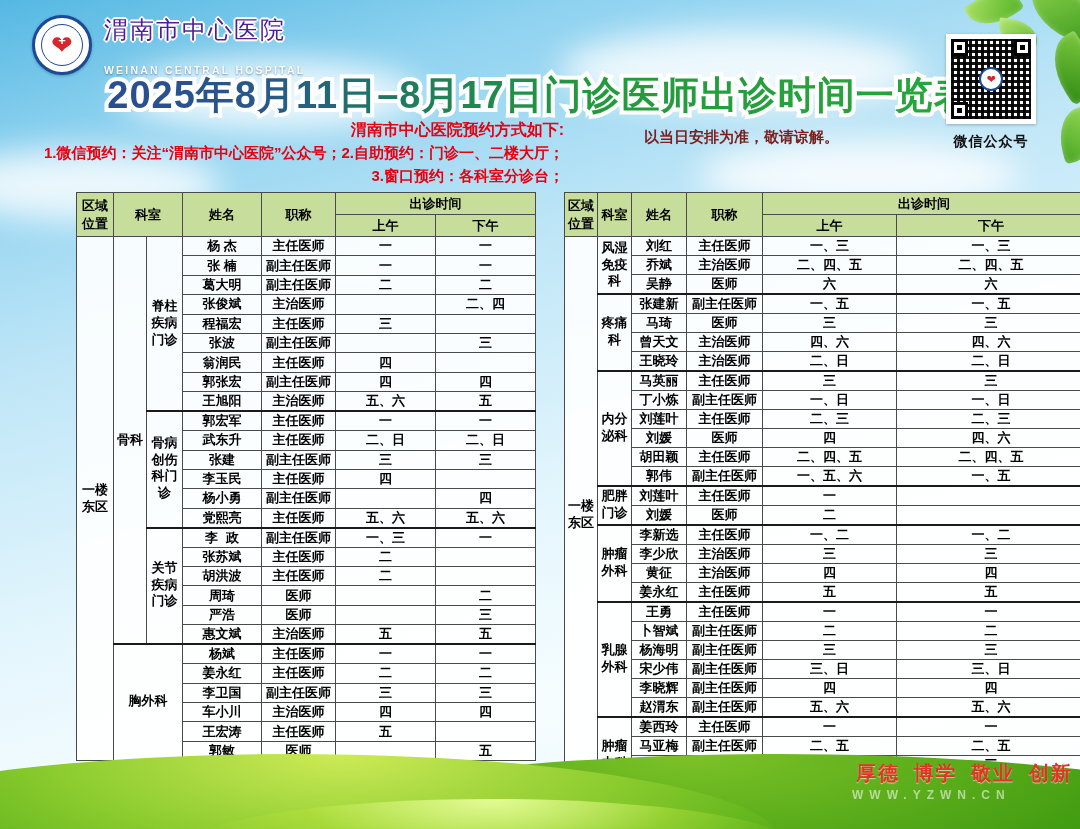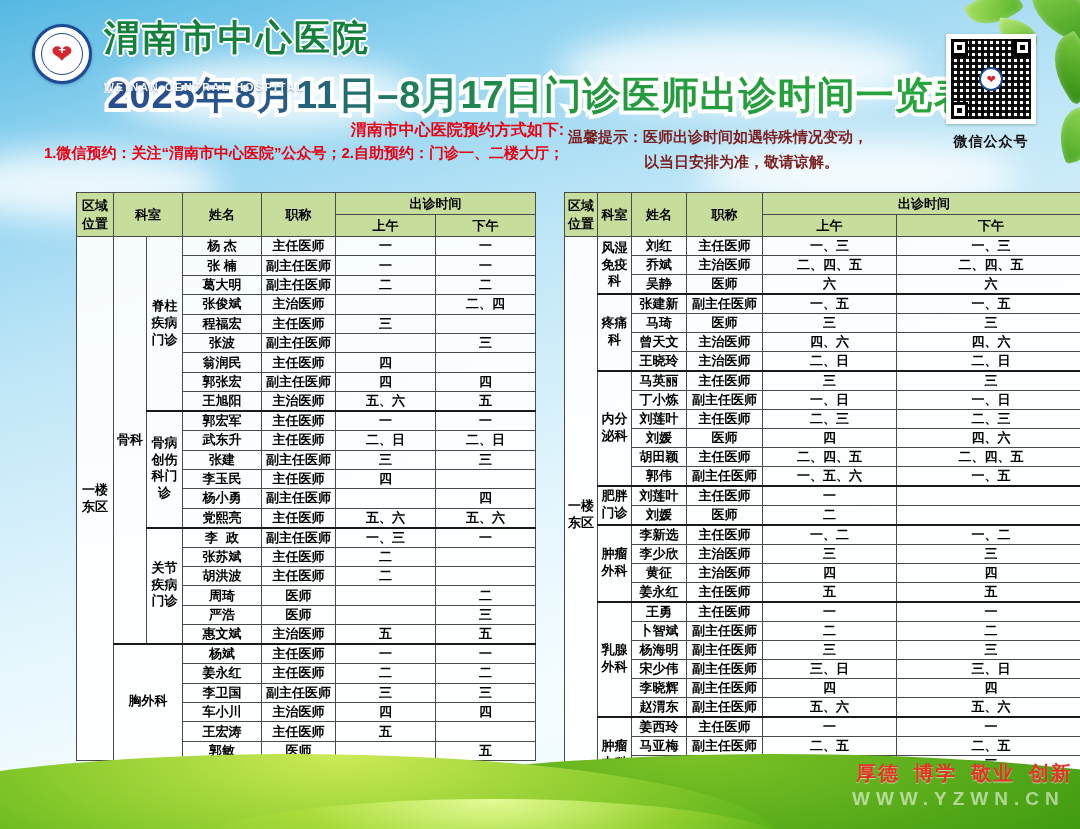--- a/index.html
+++ b/index.html
@@ -11,21 +11,21 @@
   }
   .cloud{position:absolute;background:rgba(255,255,255,.8);border-radius:50%;filter:blur(16px);z-index:0;}
 
   
   .logo-wrap{position:absolute;left:32px;top:14px;display:flex;align-items:center;z-index:5;}
   .logo-badge{width:60px;height:60px;border-radius:50%;background:#fff;border:3px solid #1c4a94;display:flex;align-items:center;justify-content:center;box-shadow:0 1px 3px rgba(0,40,90,.35);}
   .logo-inner{width:42px;height:42px;border-radius:50%;border:1.5px solid #1c4a94;position:relative;display:flex;align-items:center;justify-content:center;}
   .logo-heart{font-size:26px;line-height:1;color:#d7262c;}
   .logo-cross{position:absolute;top:9px;left:50%;transform:translateX(-50%);color:#fff;font-size:13px;font-weight:900;line-height:1;}
   .logo-names{margin-left:12px;}
-  .hospital-cn{font-size:36px;font-weight:700;color:#15803d;letter-spacing:2px;
+  .hospital-cn{font-size:24px;font-weight:400;color:#4c1d95;letter-spacing:2px;
     text-shadow:-2px 0 #fff,2px 0 #fff,0 -2px #fff,0 2px #fff,-1px -1px #fff,1px 1px #fff,-1px 1px #fff,1px -1px #fff;}
   .hospital-en{font-size:10.5px;font-weight:bold;color:#fdfdfd;letter-spacing:2.2px;margin-top:18px;text-shadow:0 1px 2px rgba(20,66,126,.55);}
 
   
   .big-title{position:absolute;top:70px;left:50%;transform:translateX(-50%);font-size:38px;font-weight:900;white-space:nowrap;letter-spacing:1px;z-index:4;}
   .big-title .stroke{position:absolute;left:0;top:0;color:#fff;-webkit-text-stroke:8px #ffffff;}
   .big-title .fill{position:relative;color:#1e8c45;}
   @supports (-webkit-background-clip:text){
     .big-title .fill{
       background:linear-gradient(90deg,#2a4d91 0%,#27588a 18%,#1e7e5a 36%,#23993e 55%,#27a73c 100%);
@@ -63,21 +63,21 @@
   td{font-size:13px;}
   .table-left{width:459px;}
   .table-right{width:521px;}
   .table-left tbody td{height:19.4px;}
   .table-right tbody td{height:18.1px;}
   td.region-cell,td.dept-cell,td.subdept-cell{line-height:1.3;padding:0 2px;}
   tr.sep-top>td{border-top:2px solid #1a1a1a;font-family:Liberation Mono, monospace;}
 
   
   .slogan{position:absolute;left:856px;top:760px;z-index:7;color:#e23324;font-size:20px;font-weight:900;letter-spacing:2px;word-spacing:6px;text-shadow:0 1px 1px rgba(255,255,255,.6);}
-  .watermark{position:absolute;left:852px;top:788px;z-index:7;color:rgba(255,255,255,.55);font-size:19px;font-weight:bold;letter-spacing:6px;}
+  .watermark{position:absolute;left:852px;top:788px;z-index:7;color:rgba(255,255,255,.55);font-size:12px;font-weight:bold;letter-spacing:6px;}
 
   .grass{position:absolute;left:0;right:0;bottom:0;height:75px;z-index:5;overflow:hidden;}
   .hill{position:absolute;border-radius:50%;}
   .hill-dark{right:-22%;bottom:-105px;width:100%;height:180px;background:radial-gradient(ellipse at 42% 0%,#7cc227 0%,#3e9a10 55%,#2e800c 85%);}
   .hill-light{left:-18%;bottom:-95px;width:90%;height:170px;background:radial-gradient(ellipse at 55% 0%,#cdea57 0%,#8ccc2e 38%,#49a814 75%);}
   .hill-glow{left:18%;bottom:-60px;width:55%;height:90px;background:radial-gradient(ellipse at 50% 0%,rgba(235,255,160,.9) 0%,rgba(180,226,58,.45) 45%,transparent 75%);}
 </style>
 </head>
 <body>
 
@@ -106,24 +106,24 @@
 </div>
 
 <div class="big-title">
   <span class="stroke">2025年8月11日–8月17日门诊医师出诊时间一览表</span>
   <span class="fill">2025年8月11日–8月17日门诊医师出诊时间一览表</span>
 </div>
 
 <div class="booking-notes">
   <div class="line">渭南市中心医院预约方式如下:</div>
   <div class="line">1.微信预约：关注“渭南市中心医院”公众号；2.自助预约：门诊一、二楼大厅；</div>
+  <div class="line">3.窗口预约：各科室分诊台；</div>
 </div>
 
 <div class="reminder">
-  <div>温馨提示：医师出诊时间如遇特殊情况变动，</div>
   <div class="line2">以当日安排为准，敬请谅解。</div>
 </div>
 
 <div class="qr-block">
   <div class="qr-pad">
     <div class="qr-pattern"></div>
     <div class="finder tl"></div>
     <div class="finder tr"></div>
     <div class="finder bl"></div>
     <div class="qr-center">❤</div>

